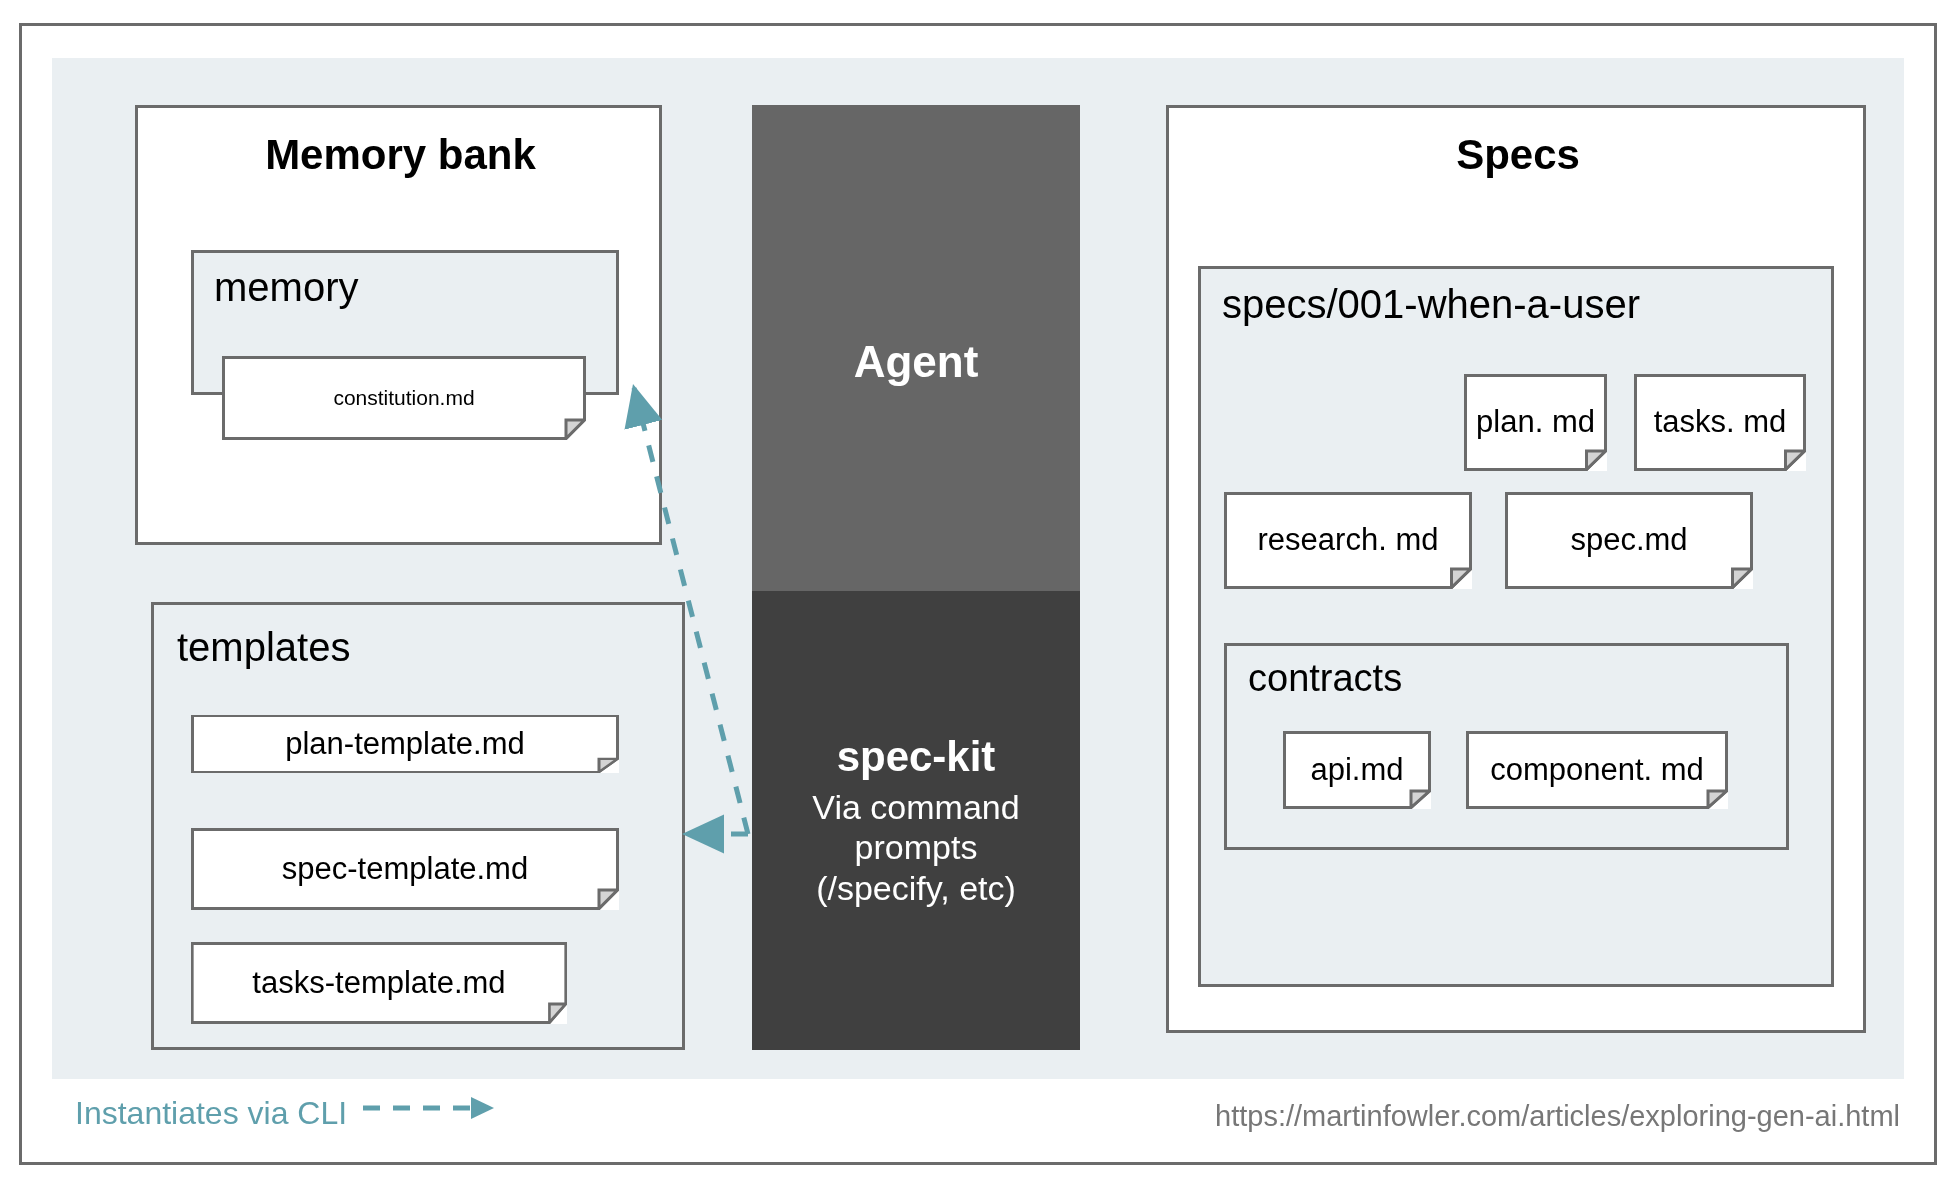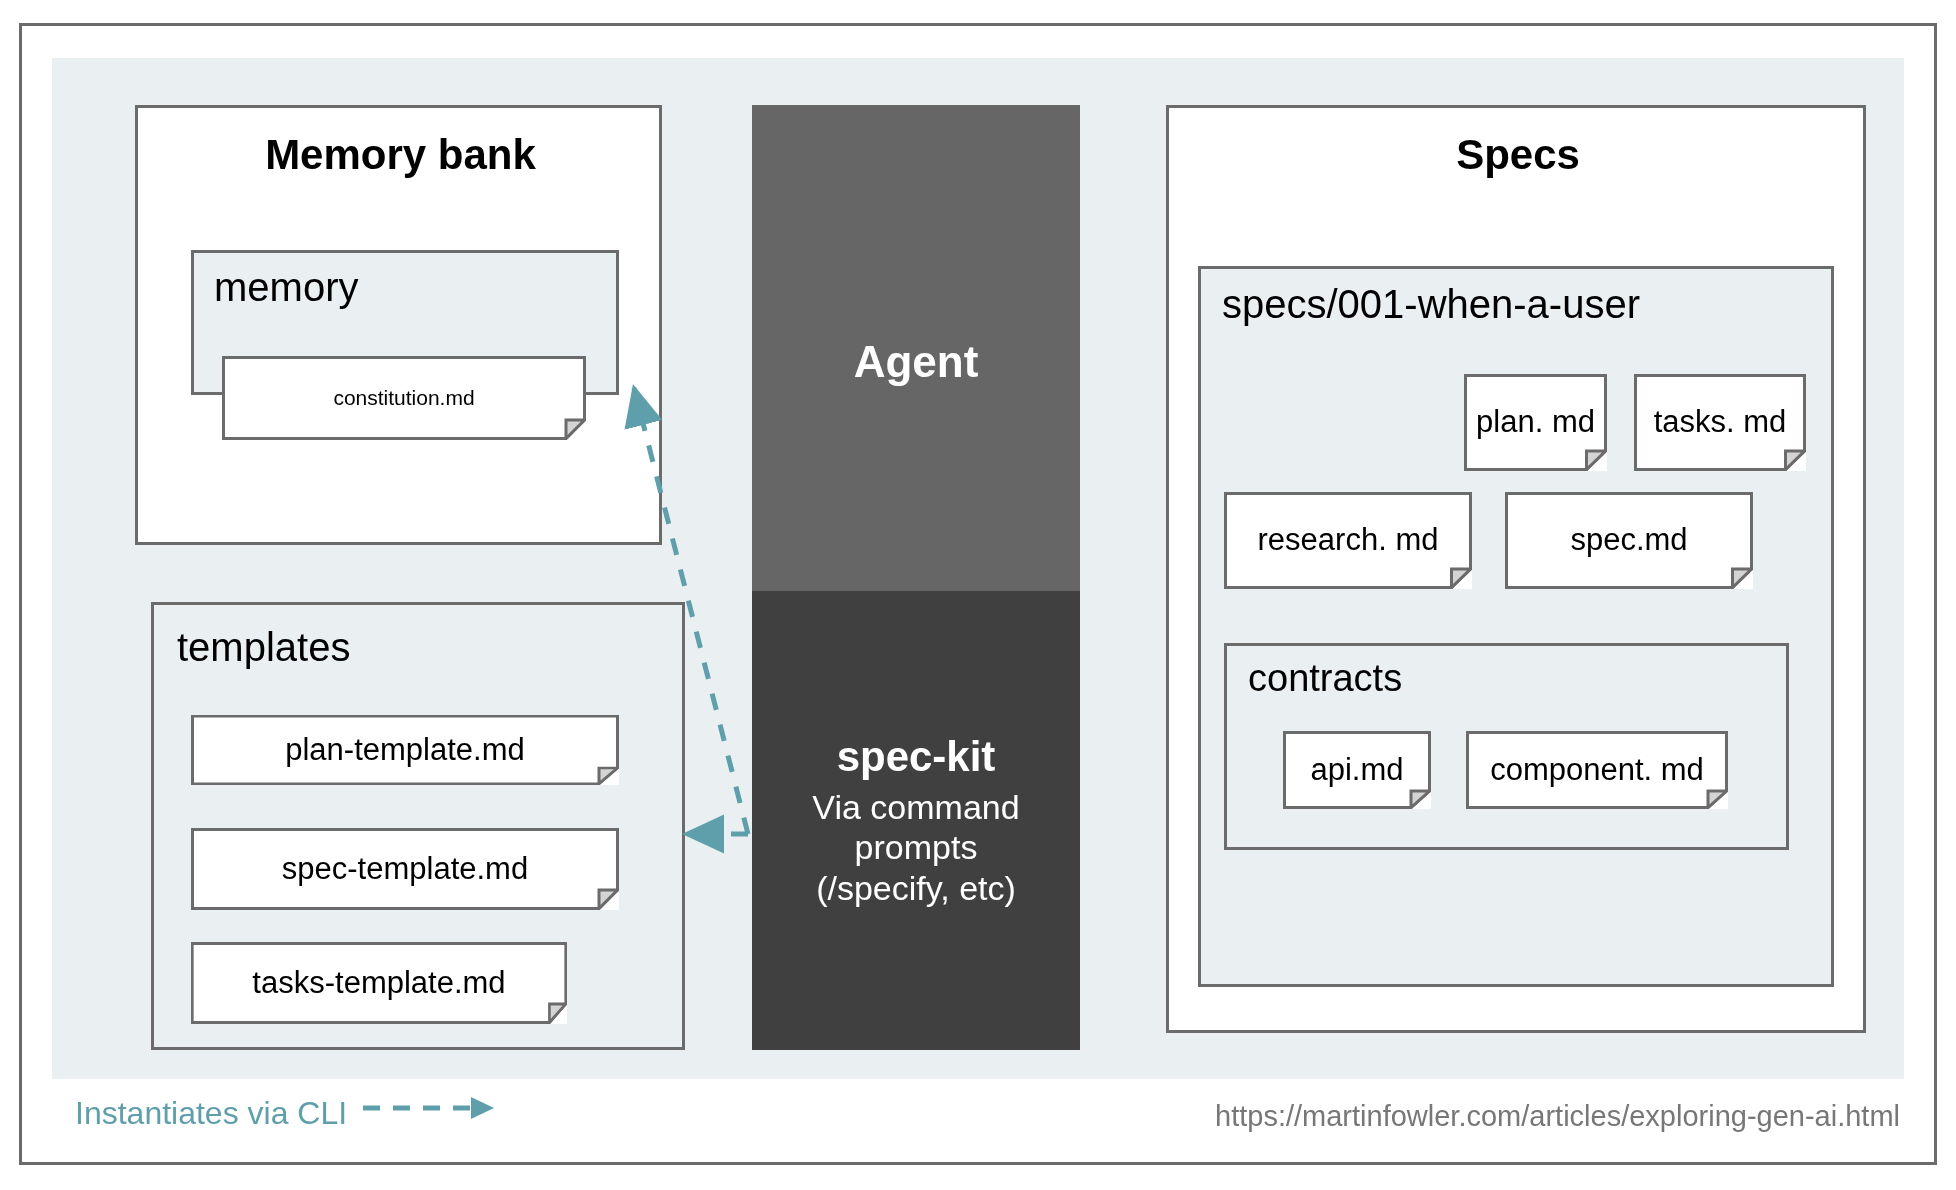--- a/index.html
+++ b/index.html
@@ -93,21 +93,21 @@
       <path d="M1.5 1.5 H362.5 V64 L344 82.5 H1.5 Z" fill="#ffffff" stroke="#6b6b6b" stroke-width="3"></path>
       <path d="M362.5 64 L344 82.5 V64 Z" fill="#d4d4d4" stroke="#6b6b6b" stroke-width="3" stroke-linejoin="miter"></path>
     </svg>
     <span class="doc-label">constitution.md</span>
   </div>
 
   <div class="group tint" style="left:135px;top:602px;width:534px;height:448px;margin-left:16px;">
     <div class="grp-title left" style="left:23px;top:20px;font-size:40px;">templates</div>
   </div>
 
-  <div class="doc" style="left:191px;top:715px;width:428px;height:70px;font-size:31px;text-align:center;">
+  <div class="doc" style="left:191px;top:715px;width:428px;height:58px;font-size:31px;text-align:center;">
     <svg class="doc-shape" viewBox="0 0 428 82" preserveAspectRatio="none">
       <path d="M1.5 1.5 H426.5 V62 L408 80.5 H1.5 Z" fill="#ffffff" stroke="#6b6b6b" stroke-width="3"></path>
       <path d="M426.5 62 L408 80.5 V62 Z" fill="#d4d4d4" stroke="#6b6b6b" stroke-width="3" stroke-linejoin="miter"></path>
     </svg>
     <span class="doc-label">plan-template.md</span>
   </div>
 
   <div class="doc" style="left:191px;top:828px;width:428px;height:82px;font-size:31px;">
     <svg class="doc-shape" viewBox="0 0 428 82" preserveAspectRatio="none">
       <path d="M1.5 1.5 H426.5 V62 L408 80.5 H1.5 Z" fill="#ffffff" stroke="#6b6b6b" stroke-width="3"></path>

